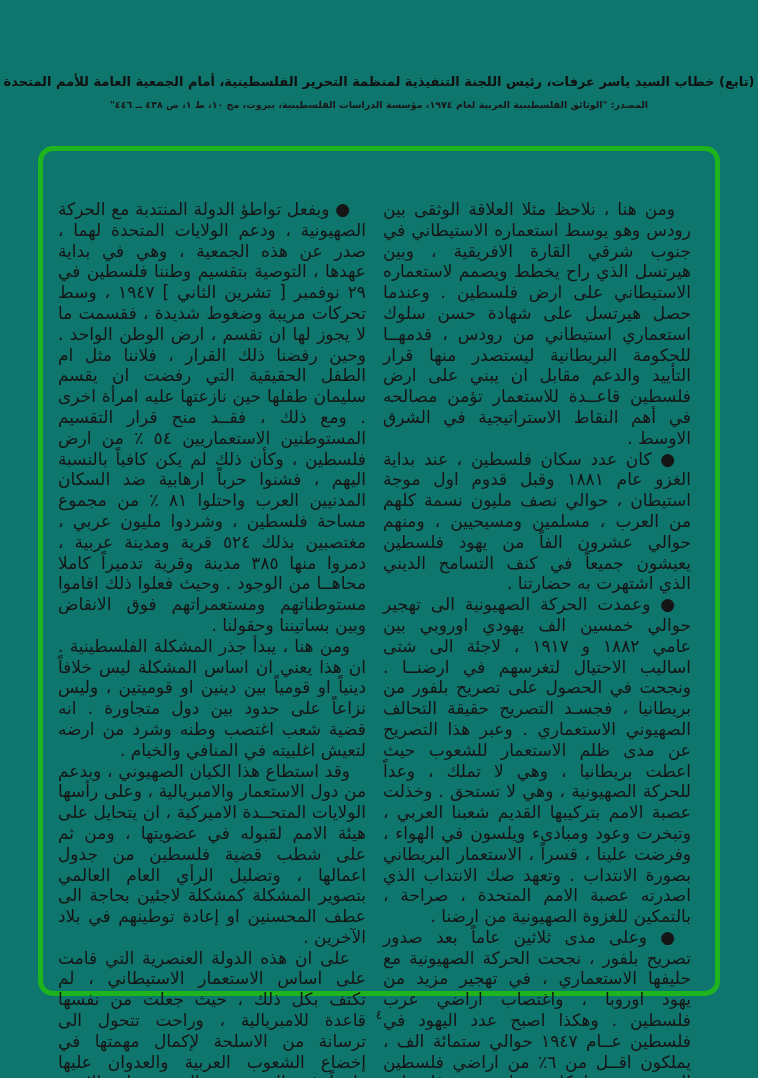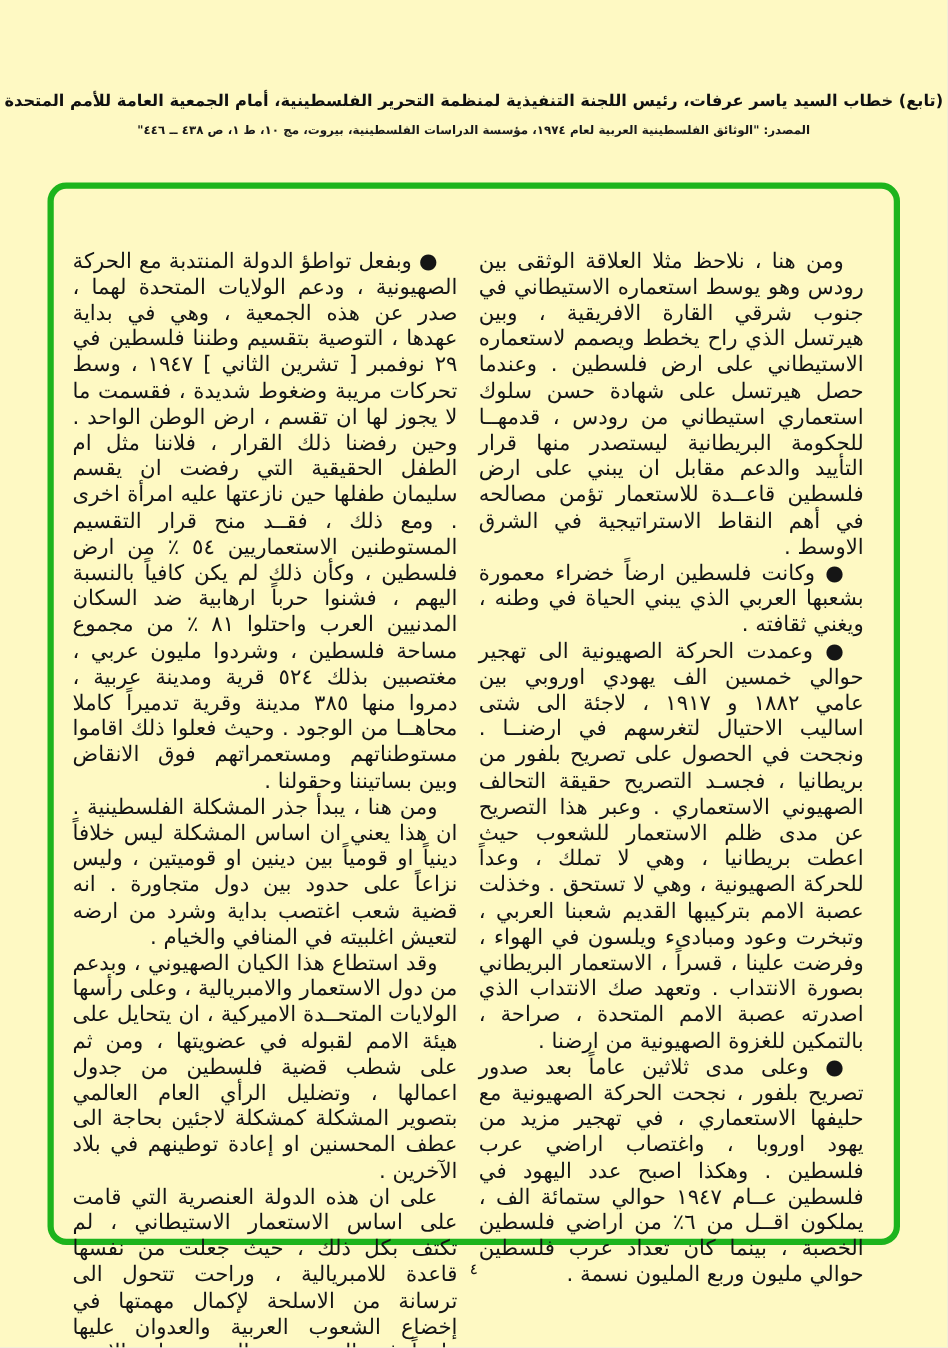--- a/index.html
+++ b/index.html
@@ -1,21 +1,21 @@
 <!DOCTYPE html>
 <html lang="ar"><head>
 <meta charset="utf-8">
 <style>
   * { margin:0; padding:0; box-sizing:border-box; }
   html, body { background:#e8e8e8; }
   .page {
     position:relative;
     width:758px; height:1078px;
     margin:0 auto;
-    background:#fef9c3;
+    background:#0f766e;
     font-family:"DejaVu Sans", sans-serif;
     color:#141414;
     overflow:hidden;
   }
   .header {
     position:absolute;
     top:74px; left:0; right:0;
     text-align:center;
     direction:rtl;
   }
@@ -72,27 +72,27 @@
 
   <div class="header">
     <div class="header-title">(تابع) خطاب السيد ياسر عرفات، رئيس اللجنة التنفيذية لمنظمة التحرير الفلسطينية، أمام الجمعية العامة للأمم المتحدة</div>
     <div class="header-source">المصدر: "الوثائق الفلسطينية العربية لعام ١٩٧٤، مؤسسة الدراسات الفلسطينية، بيروت، مج ١٠، ط ١، ص ٤٣٨ ــ ٤٤٦"</div>
   </div>
 
   <div class="frame">
     <div class="columns">
       <div class="col">
           <p class="para">ومن هنا ، نلاحظ مثلا العلاقة الوثقى بين رودس وهو يوسط استعماره الاستيطاني في جنوب شرقي القارة الافريقية ، وبين هيرتسل الذي راح يخطط ويصمم لاستعماره الاستيطاني على ارض فلسطين . وعندما حصل هيرتسل على شهادة حسن سلوك استعماري استيطاني من رودس ، قدمهــا للحكومة البريطانية ليستصدر منها قرار التأييد والدعم مقابل ان يبني على ارض فلسطين قاعــدة للاستعمار تؤمن مصالحه في أهم النقاط الاستراتيجية في الشرق الاوسط .</p>
-          <p class="para">● وكانت فلسطين ارضاً خضراء معمورة بشعبها العربي الذي يبني الحياة في وطنه ، ويغني ثقافته .</p>
+          <p class="para">● كان عدد سكان فلسطين ، عند بداية الغزو عام ١٨٨١ وقبل قدوم اول موجة استيطان ، حوالي نصف مليون نسمة كلهم من العرب ، مسلمين ومسيحيين ، ومنهم حوالي عشرون الفاً من يهود فلسطين يعيشون جميعاً في كنف التسامح الديني الذي اشتهرت به حضارتنا .</p>
           <p class="para">● وعمدت الحركة الصهيونية الى تهجير حوالي خمسين الف يهودي اوروبي بين عامي ١٨٨٢ و ١٩١٧ ، لاجئة الى شتى اساليب الاحتيال لتغرسهم في ارضنــا . ونجحت في الحصول على تصريح بلفور من بريطانيا ، فجسـد التصريح حقيقة التحالف الصهيوني الاستعماري . وعبر هذا التصريح عن مدى ظلم الاستعمار للشعوب حيث اعطت بريطانيا ، وهي لا تملك ، وعداً للحركة الصهيونية ، وهي لا تستحق . وخذلت عصبة الامم بتركيبها القديم شعبنا العربي ، وتبخرت وعود ومبادىء ويلسون في الهواء ، وفرضت علينا ، قسراً ، الاستعمار البريطاني بصورة الانتداب . وتعهد صك الانتداب الذي اصدرته عصبة الامم المتحدة ، صراحة ، بالتمكين للغزوة الصهيونية من ارضنا .</p>
           <p class="para">● وعلى مدى ثلاثين عاماً بعد صدور تصريح بلفور ، نجحت الحركة الصهيونية مع حليفها الاستعماري ، في تهجير مزيد من يهود اوروبا ، واغتصاب اراضي عرب فلسطين . وهكذا اصبح عدد اليهود في فلسطين عــام ١٩٤٧ حوالي ستمائة الف ، يملكون اقــل من ٦٪ من اراضي فلسطين الخصبة ، بينما كان تعداد عرب فلسطين حوالي مليون وربع المليون نسمة .</p>
         </div>
       <div class="col">
           <p class="para">● وبفعل تواطؤ الدولة المنتدبة مع الحركة الصهيونية ، ودعم الولايات المتحدة لهما ، صدر عن هذه الجمعية ، وهي في بداية عهدها ، التوصية بتقسيم وطننا فلسطين في ٢٩ نوفمبر [ تشرين الثاني ] ١٩٤٧ ، وسط تحركات مريبة وضغوط شديدة ، فقسمت ما لا يجوز لها ان تقسم ، ارض الوطن الواحد . وحين رفضنا ذلك القرار ، فلاننا مثل ام الطفل الحقيقية التي رفضت ان يقسم سليمان طفلها حين نازعتها عليه امرأة اخرى . ومع ذلك ، فقــد منح قرار التقسيم المستوطنين الاستعماريين ٥٤ ٪ من ارض فلسطين ، وكأن ذلك لم يكن كافياً بالنسبة اليهم ، فشنوا حرباً ارهابية ضد السكان المدنيين العرب واحتلوا ٨١ ٪ من مجموع مساحة فلسطين ، وشردوا مليون عربي ، مغتصبين بذلك ٥٢٤ قرية ومدينة عربية ، دمروا منها ٣٨٥ مدينة وقرية تدميراً كاملا محاهــا من الوجود . وحيث فعلوا ذلك اقاموا مستوطناتهم ومستعمراتهم فوق الانقاض وبين بساتيننا وحقولنا .</p>
-          <p class="para">ومن هنا ، يبدأ جذر المشكلة الفلسطينية . ان هذا يعني ان اساس المشكلة ليس خلافاً دينياً او قومياً بين دينين او قوميتين ، وليس نزاعاً على حدود بين دول متجاورة . انه قضية شعب اغتصب بداية وشرد من ارضه لتعيش اغلبيته في المنافي والخيام .</p>
+          <p class="para">ومن هنا ، يبدأ جذر المشكلة الفلسطينية . ان هذا يعني ان اساس المشكلة ليس خلافاً دينياً او قومياً بين دينين او قوميتين ، وليس نزاعاً على حدود بين دول متجاورة . انه قضية شعب اغتصب وطنه وشرد من ارضه لتعيش اغلبيته في المنافي والخيام .</p>
           <p class="para">وقد استطاع هذا الكيان الصهيوني ، وبدعم من دول الاستعمار والامبريالية ، وعلى رأسها الولايات المتحــدة الاميركية ، ان يتحايل على هيئة الامم لقبوله في عضويتها ، ومن ثم على شطب قضية فلسطين من جدول اعمالها ، وتضليل الرأي العام العالمي بتصوير المشكلة كمشكلة لاجئين بحاجة الى عطف المحسنين او إعادة توطينهم في بلاد الآخرين .</p>
           <p class="para">على ان هذه الدولة العنصرية التي قامت على اساس الاستعمار الاستيطاني ، لم تكتف بكل ذلك ، حيث جعلت من نفسها قاعدة للامبريالية ، وراحت تتحول الى ترسانة من الاسلحة لإكمال مهمتها في إخضاع الشعوب العربية والعدوان عليها طمعاً في المزيد من التوسع على الارض الفلسطينية والاراضي العربية . فالى جانب عشرات الاعتداءات التي شنتها هذه الدولة ضد البلاد العربية ، قامت بحربين توسعيتين كبيرتين عام ١٩٥٦ وعام ١٩٦٧ ، عرضت ، خلالهما ، السلم العالمي لخطر حقيقي .</p>
         </div>
     </div>
   </div>
 
   <div class="page-num">٤</div>
 
 </div>
 

